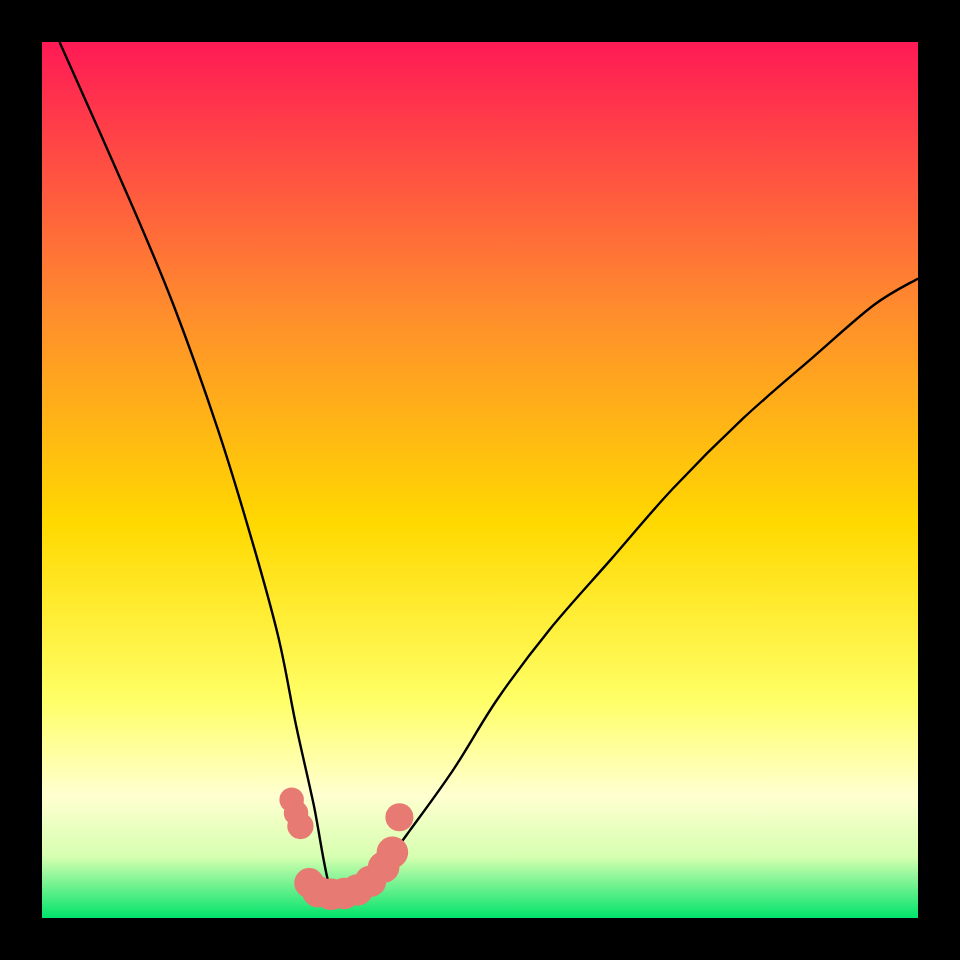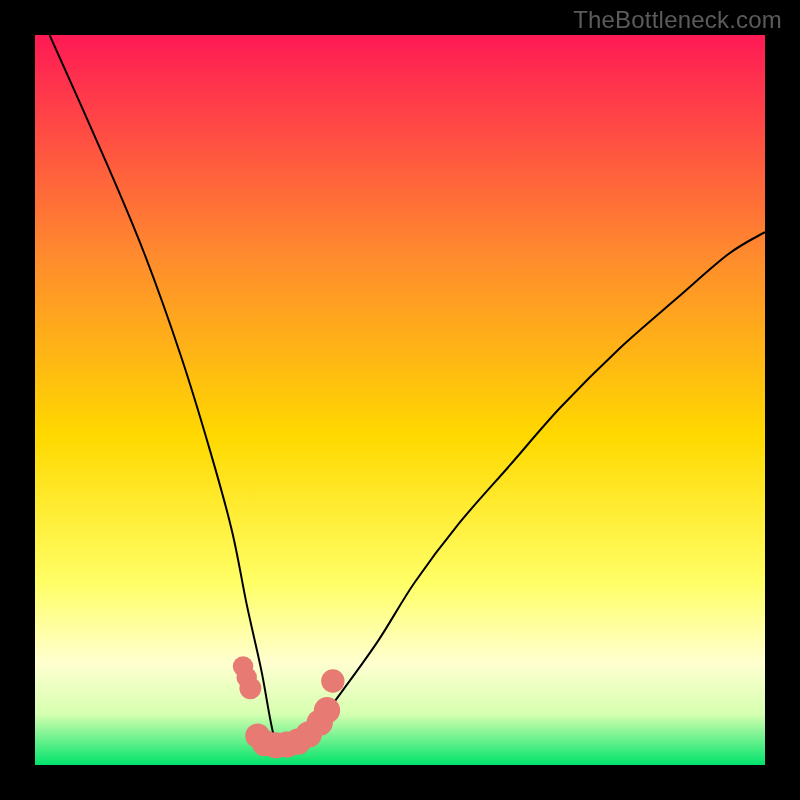--- a/index.html
+++ b/index.html
@@ -34,21 +34,20 @@
     font-weight: 500;
     letter-spacing: 0.2px;
     z-index: 5;
     pointer-events: none;
   }
 </style>
 </head>
 <body>
 
 <div class="outer">
-  <div class="watermark">TheBottleneck.com</div>
   <div class="plot">
     <svg id="plot-svg" viewBox="0 0 100 100" preserveAspectRatio="none" width="730" height="730">
       <defs>
         <linearGradient id="bg-grad" x1="0" y1="0" x2="0" y2="1">
           <stop id="g0" offset="0%" stop-color="#ff1a55"></stop>
           <stop id="g1" offset="30%" stop-color="#ff8a2e"></stop>
           <stop id="g2" offset="55%" stop-color="#ffd900"></stop>
           <stop id="g3" offset="75%" stop-color="#ffff66"></stop>
           <stop id="g4" offset="86%" stop-color="#ffffd0"></stop>
           <stop id="g5" offset="93%" stop-color="#d6ffb0"></stop>

